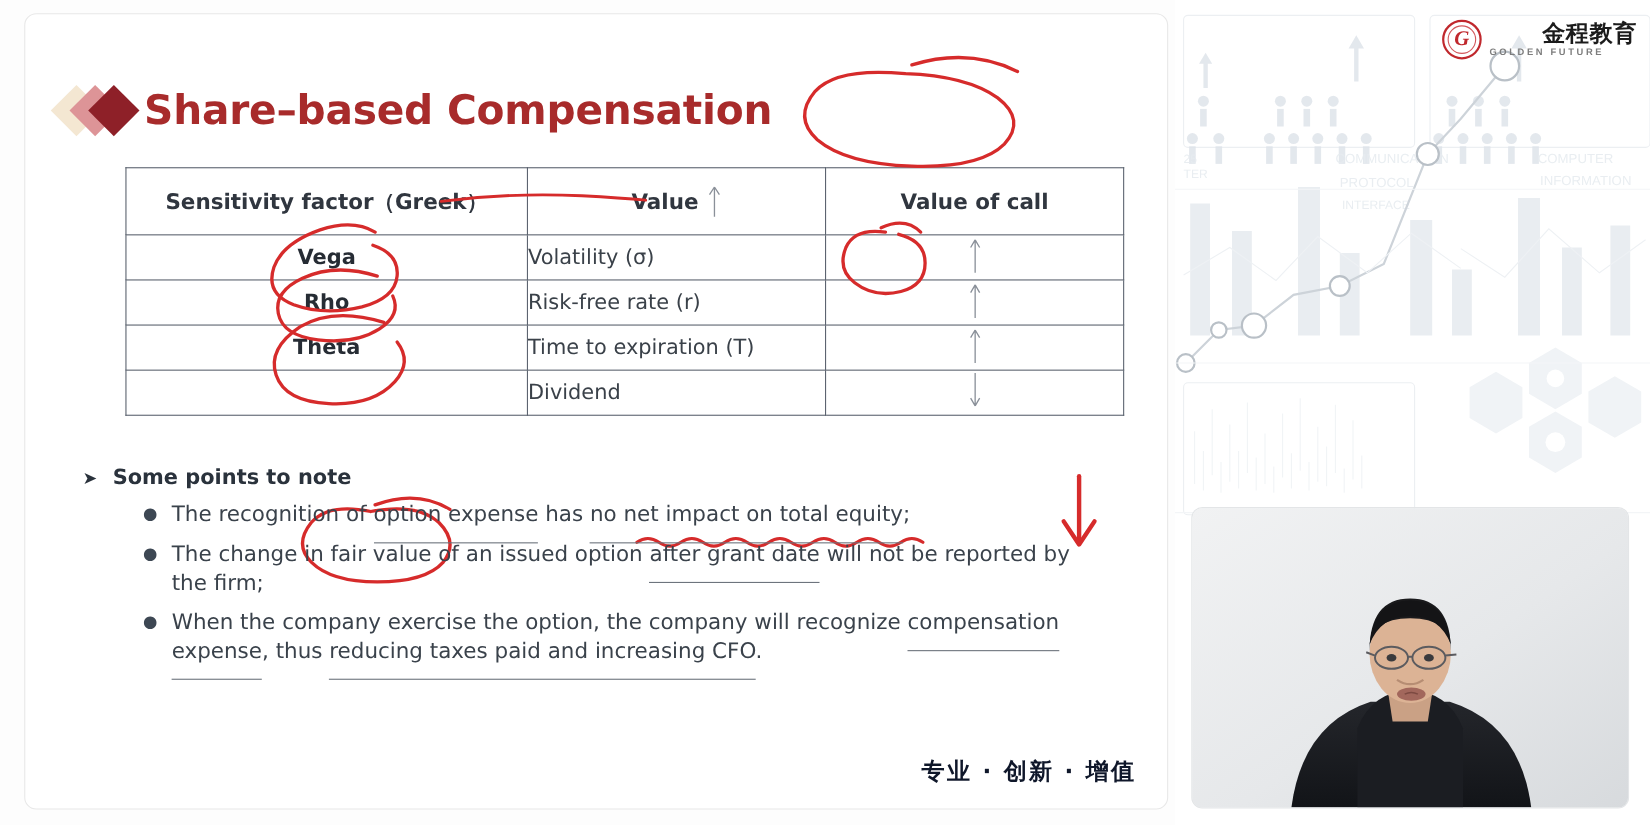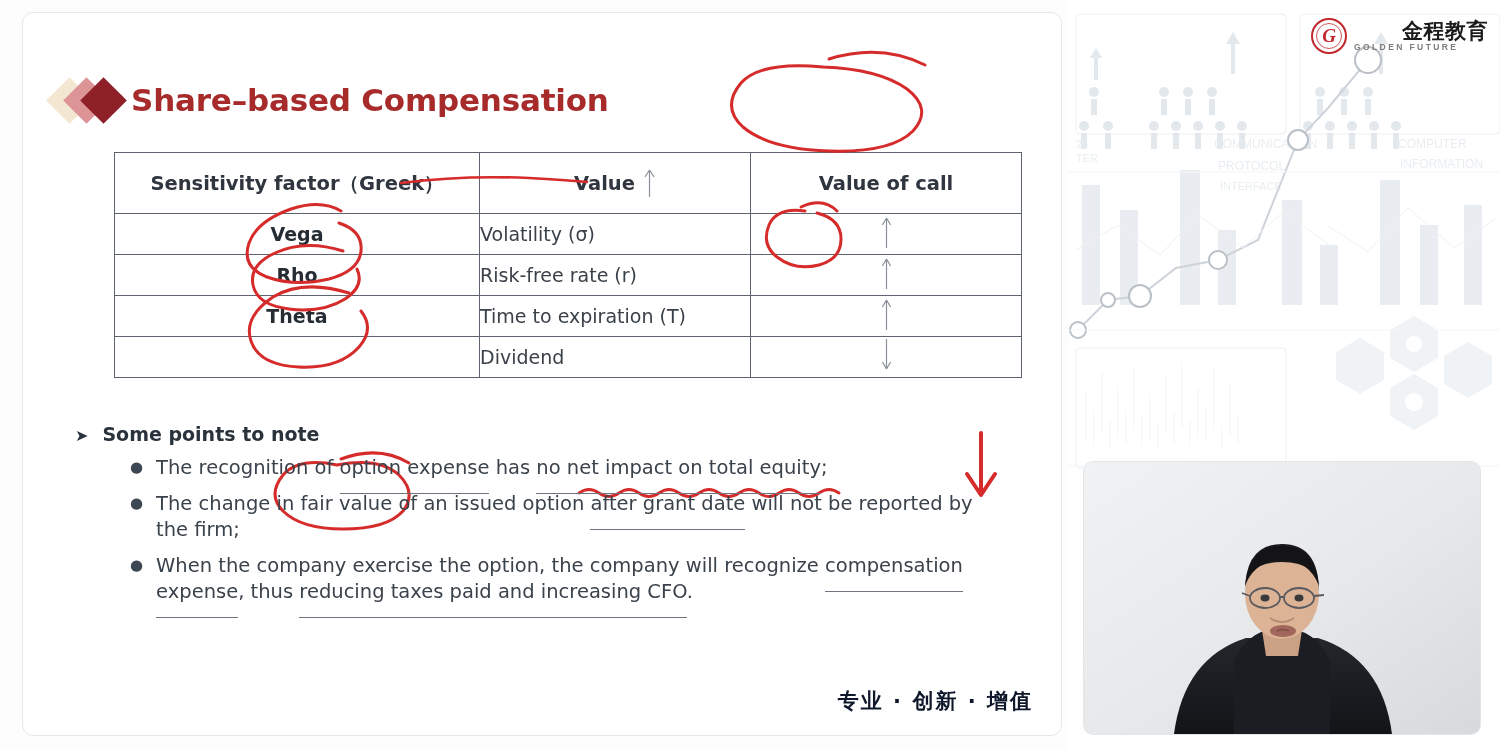--- a/index.html
+++ b/index.html
@@ -34,21 +34,21 @@
     border: 1px solid #d2585c;
   }
   .logo-seal-g {
     position: absolute; inset: 0; display: flex; align-items: center;
     justify-content: center; font-family: "Liberation Serif", serif;
     font-style: italic; font-weight: bold; font-size: 19px; color: #c0282d;
   }
   .logo-text { line-height: 1; }
   .logo-cn {
     font-size: 21px; font-weight: bold; color: #1b1b1b;
-    letter-spacing: 0.5px; font-family: Liberation Sans, sans-serif; margin-left: 48px;
+    letter-spacing: 0.5px; font-family: Liberation Serif, serif; margin-left: 48px;
   }
   .logo-en {
     font-size: 8.5px; letter-spacing: 2.4px; color: #7d7d7d;
     margin-top: 2px; font-weight: bold;
   }
 
   
   #webcam {
     position: absolute; left: 1084px; top: 462px; width: 396px; height: 272px;
     border-radius: 9px; overflow: hidden;
@@ -64,21 +64,21 @@
   }
 
   
   #title-row { position: absolute; left: 30px; top: 62px; display: flex; align-items: center; }
   .diamonds { position: relative; width: 78px; height: 50px; flex: none; }
   .dia { position: absolute; width: 33px; height: 33px; transform: rotate(45deg); top: 9px; }
   .dia.d1 { left: 0px;  background: #f4e7d2; }
   .dia.d2 { left: 17px; background: #dd9497; }
   .dia.d3 { left: 34px; background: #8e2028; }
   #slide-title {
-    font-size: 31px; font-weight: bold; color: #a82b2b;
+    font-size: 37px; font-weight: bold; color: #a82b2b;
     letter-spacing: -0.2px; white-space: nowrap;
     font-family: "DejaVu Sans", sans-serif;
   }
 
   
   #greek-table {
     position: absolute; left: 91px; top: 139px; width: 907px;
     border-collapse: collapse; table-layout: fixed;
   }
   #greek-table td, #greek-table th {

